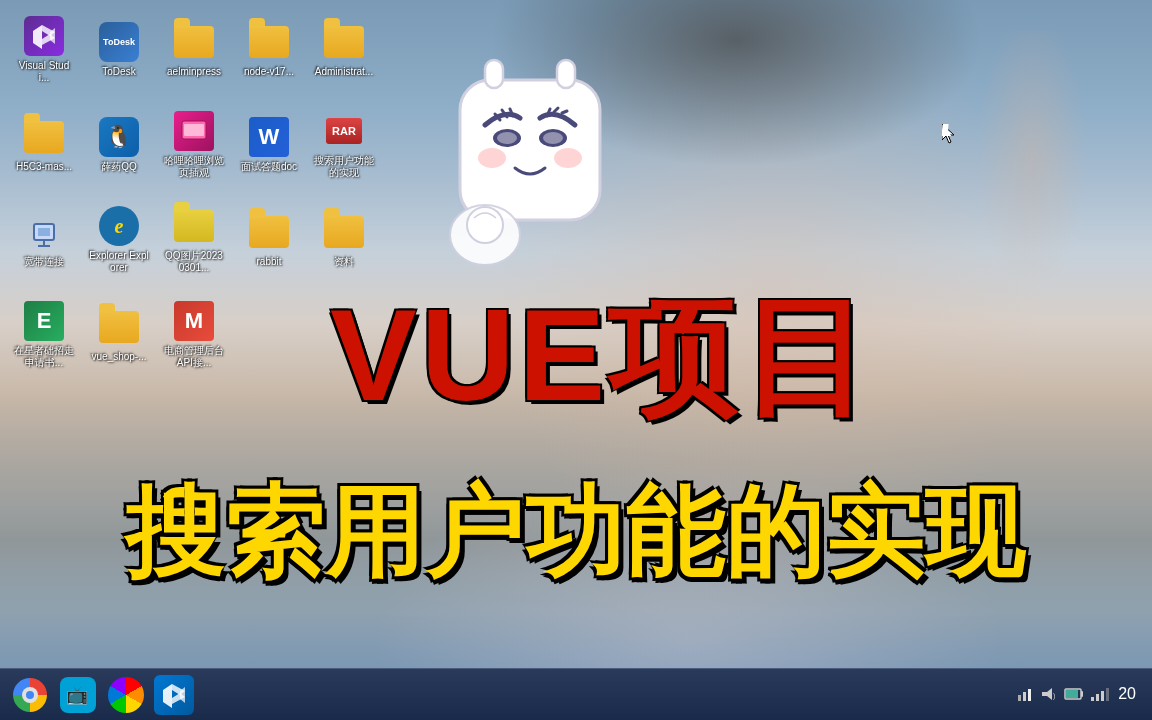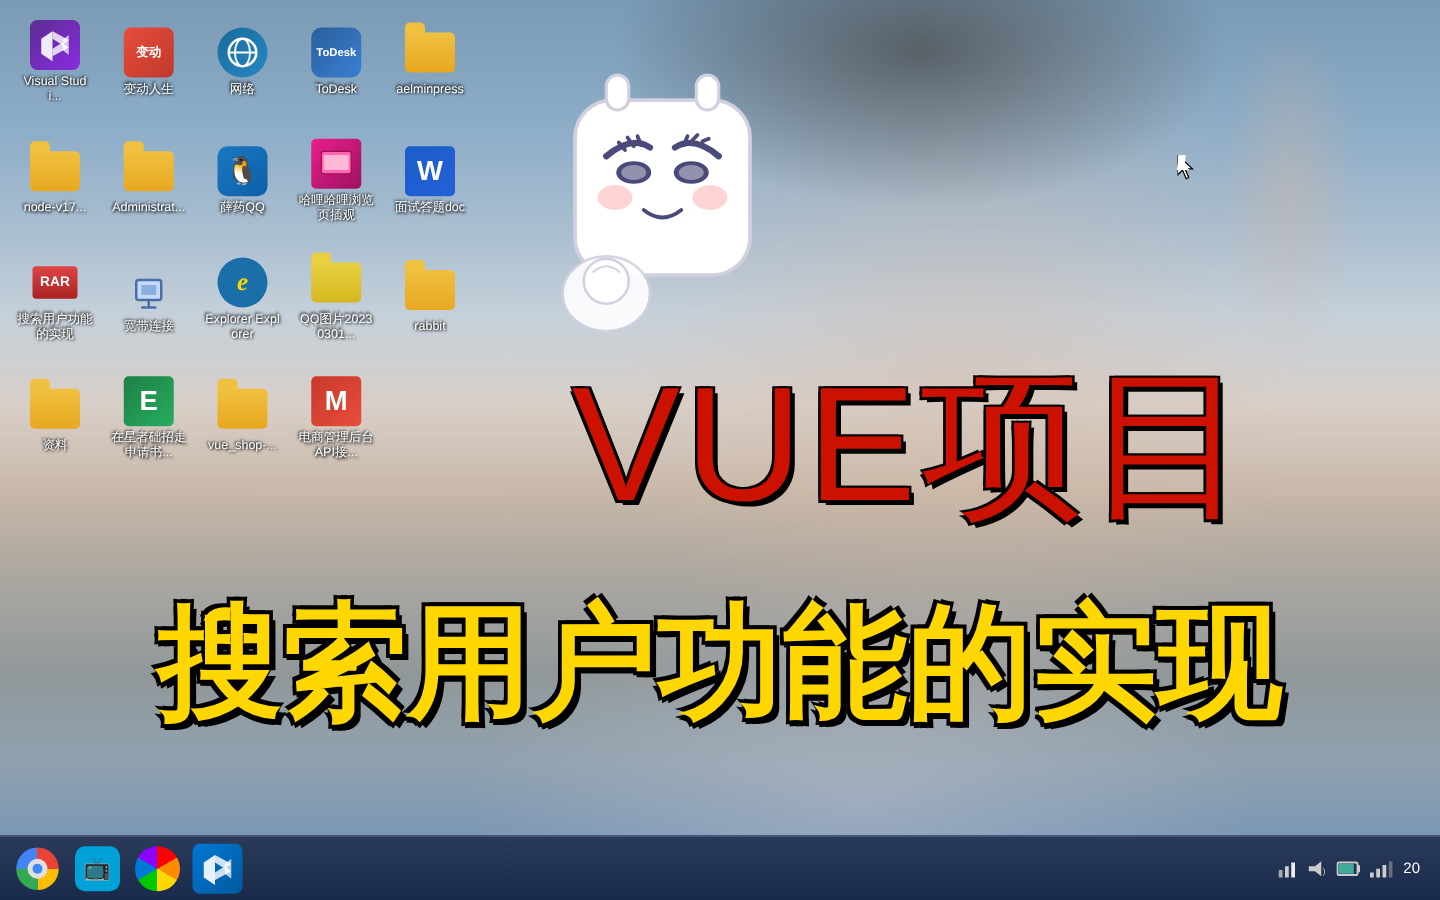--- a/index.html
+++ b/index.html
@@ -119,27 +119,26 @@
     }
 
     
     .title-vue {
       position: absolute;
       top: 290px;
       left: 330px;
       right: 20px;
       z-index: 20;
       font-size: 130px;
-      font-weight: 400;
+      font-weight: 700;
       color: #cc1100;
       text-shadow: 4px 4px 0 #000, -2px -2px 0 #000, 2px -2px 0 #000, -2px 2px 0 #000;
       line-height: 1;
       letter-spacing: 4px;
       font-family: 'Microsoft YaHei', SimHei, Arial Black, sans-serif;
-      text-align: center;
     }
 
     .title-search {
       position: absolute;
       top: 480px;
       left: 10px;
       right: 10px;
       z-index: 20;
       font-size: 100px;
       font-weight: 900;
@@ -199,21 +198,21 @@
     }
 
     .sys-tray {
       display: flex;
       align-items: center;
       gap: 6px;
     }
 
     .time-display {
       color: white;
-      font-size: 12px;
+      font-size: 16px;
       text-align: right;
       line-height: 1.3;
     }
 
     
     .cursor {
       position: absolute;
       top: 124px;
       left: 942px;
       width: 12px;
@@ -315,39 +314,21 @@
             <path d="M2 8l9-6v24l-9-6V8z" fill="#fff" opacity="0.9"></path>
             <path d="M11 2l13 7-5 4-8-5V2z" fill="#fff" opacity="0.8"></path>
             <path d="M11 22l13-7-5-4-8 5v6z" fill="#fff" opacity="0.8"></path>
             <path d="M19 9l5-4v16l-5-4V9z" fill="#fff" opacity="0.7"></path>
           </svg>
       </div>
     </div>
     <span class="icon-label">Visual Studi...</span>
   </div>
 
-  <div class="icon-item">
-    <div class="icon-img">
-      <div style="width:40px;height:40px;background:linear-gradient(135deg,#e74c3c,#c0392b);border-radius:6px;display:flex;align-items:center;justify-content:center;color:white;font-size:10px;font-weight:bold;">变动</div>
-    </div>
-    <span class="icon-label">变动人生</span>
-  </div>
-
-  <div class="icon-item">
-    <div class="icon-img">
-      <div style="width:40px;height:40px;background:linear-gradient(135deg,#1a6b9a,#2488c3);border-radius:50%;display:flex;align-items:center;justify-content:center;">
-        <svg width="26" height="26" viewBox="0 0 26 26">
-            <circle cx="13" cy="13" r="11" fill="none" stroke="white" stroke-width="2"></circle>
-            <ellipse cx="13" cy="13" rx="6" ry="11" fill="none" stroke="white" stroke-width="1.5"></ellipse>
-            <line x1="2" y1="13" x2="24" y2="13" stroke="white" stroke-width="1.5"></line>
-          </svg>
-      </div>
-    </div>
-    <span class="icon-label">网络</span>
-  </div>
+
 
   <div class="icon-item">
     <div class="icon-img">
       <div style="width:40px;height:40px;background:linear-gradient(135deg,#2a5f9a,#3a7fd4);border-radius:8px;display:flex;align-items:center;justify-content:center;color:white;font-size:9px;font-weight:bold;">ToDesk</div>
     </div>
     <span class="icon-label">ToDesk</span>
   </div>
 
 
   <div class="icon-item">
@@ -366,20 +347,26 @@
 
 
 
   <div class="icon-item">
     <div class="icon-img">
       <div class="folder-icon-yellow"></div>
     </div>
     <span class="icon-label">Administrat...</span>
   </div>
 
+  <div class="icon-item">
+    <div class="icon-img">
+      <div class="folder-icon-yellow"></div>
+    </div>
+    <span class="icon-label">H5C3-mas...</span>
+  </div>
 
   <div class="icon-item">
     <div class="icon-img">
       <div class="qq-icon">🐧</div>
     </div>
     <span class="icon-label">薛药QQ</span>
   </div>
 
 
   <div class="icon-item">

